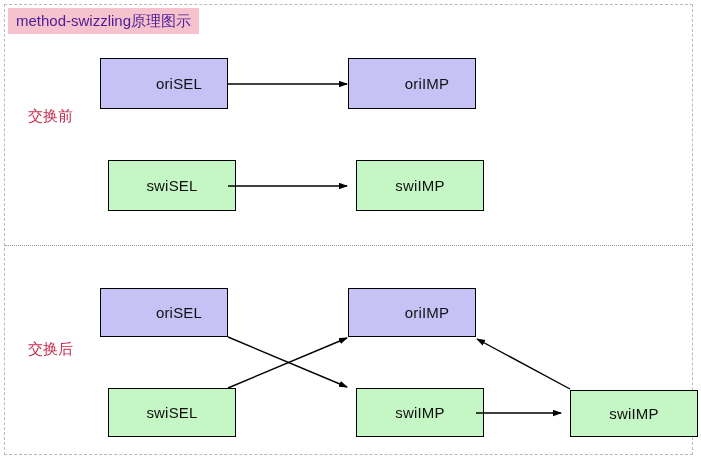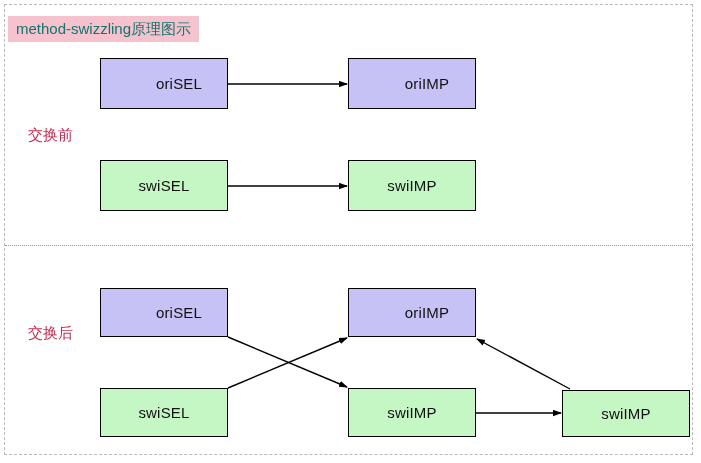--- a/index.html
+++ b/index.html
@@ -33,55 +33,55 @@
     left: 5px;
     top: 245px;
     width: 688px;
     height: 0;
     border-top: 1px dotted #9a9a9a;
   }
   
   .title-chip {
     position: absolute;
     left: 8px;
-    top: 16px;
+    top: 8px;
     padding: 3px 8px 4px 8px;
     background: #f5c2cd;
-    color: #0f766e;
+    color: #4c1d95;
     font-size: 15px;
     line-height: 19px;
     white-space: nowrap;
   }
   
   .section-label {
     position: absolute;
     color: #c62a4e;
     font-size: 15px;
     line-height: 18px;
     white-space: nowrap;
     font-weight: 500;
   }
-  .label-before { left: 28px; top: 126px; }
-  .label-after  { left: 28px; top: 324px; }
+  .label-before { left: 28px; top: 107px; }
+  .label-after  { left: 28px; top: 340px; }
 
   
   .node {
     position: absolute;
     box-sizing: border-box;
     border: 1px solid #000000;
     display: flex;
     align-items: center;
     justify-content: center;
     font-size: 15px;
     line-height: 17px;
     color: #111111;
     letter-spacing: 0.2px;
   }
   .node.purple { background: #c6c2f6; padding-left: 30px; }
-  .node.green  { background: #c4f7c4; }
+  .node.green  { background: #c4f7c4; margin-left: 8px; }
 
   
   #arrows {
     position: absolute;
     left: 0;
     top: 0;
     width: 701px;
     height: 463px;
     pointer-events: none;
   }

